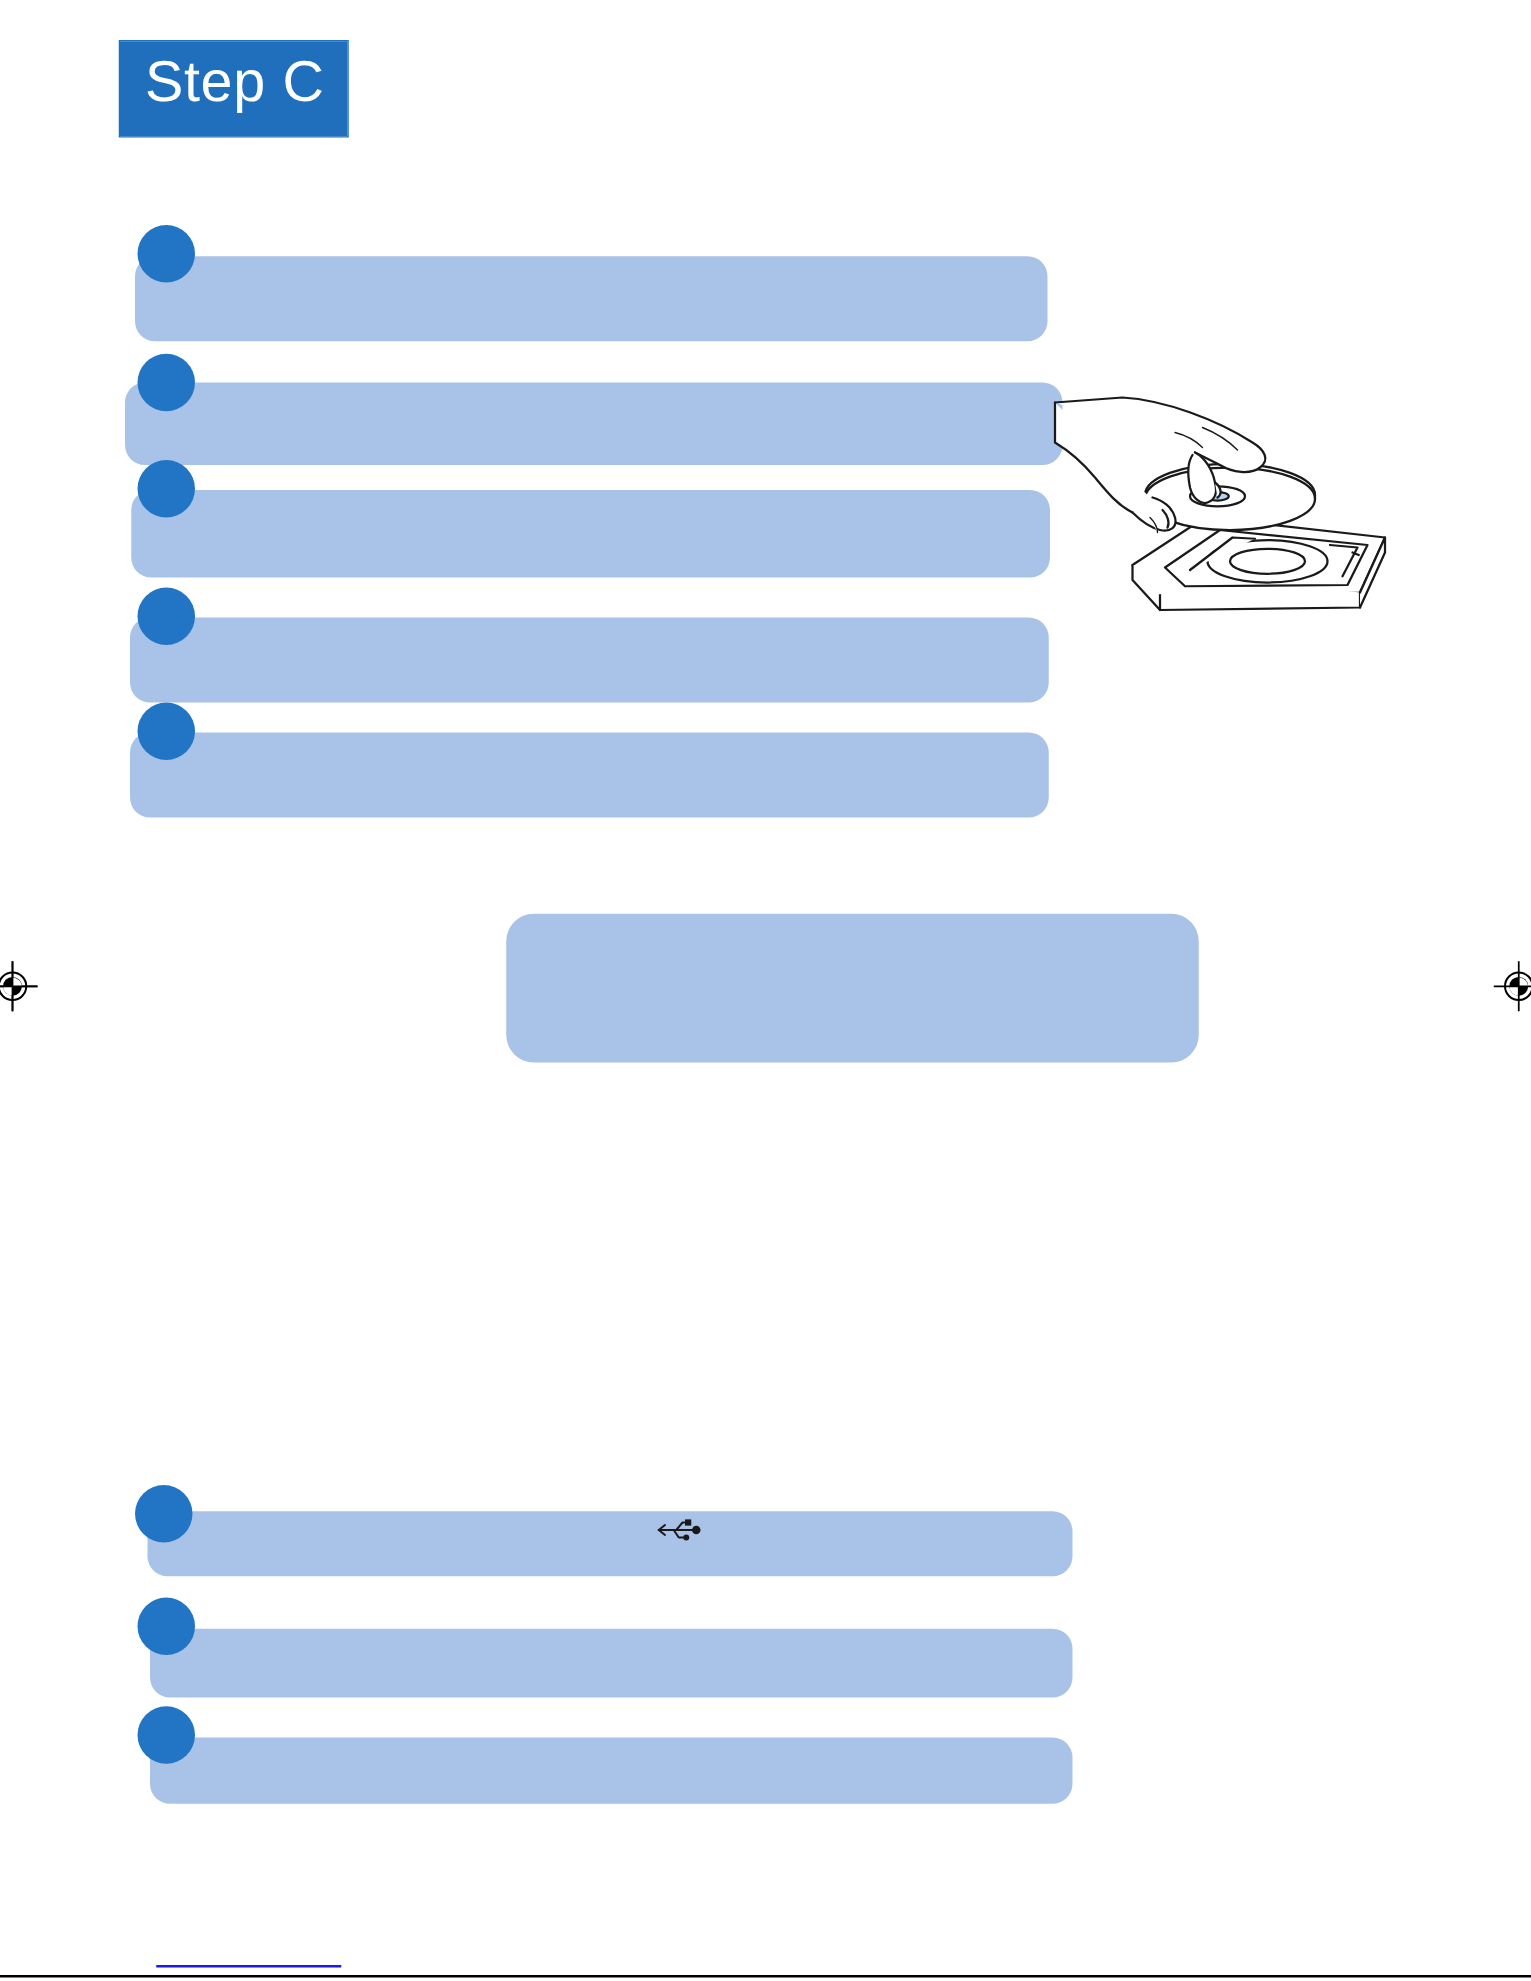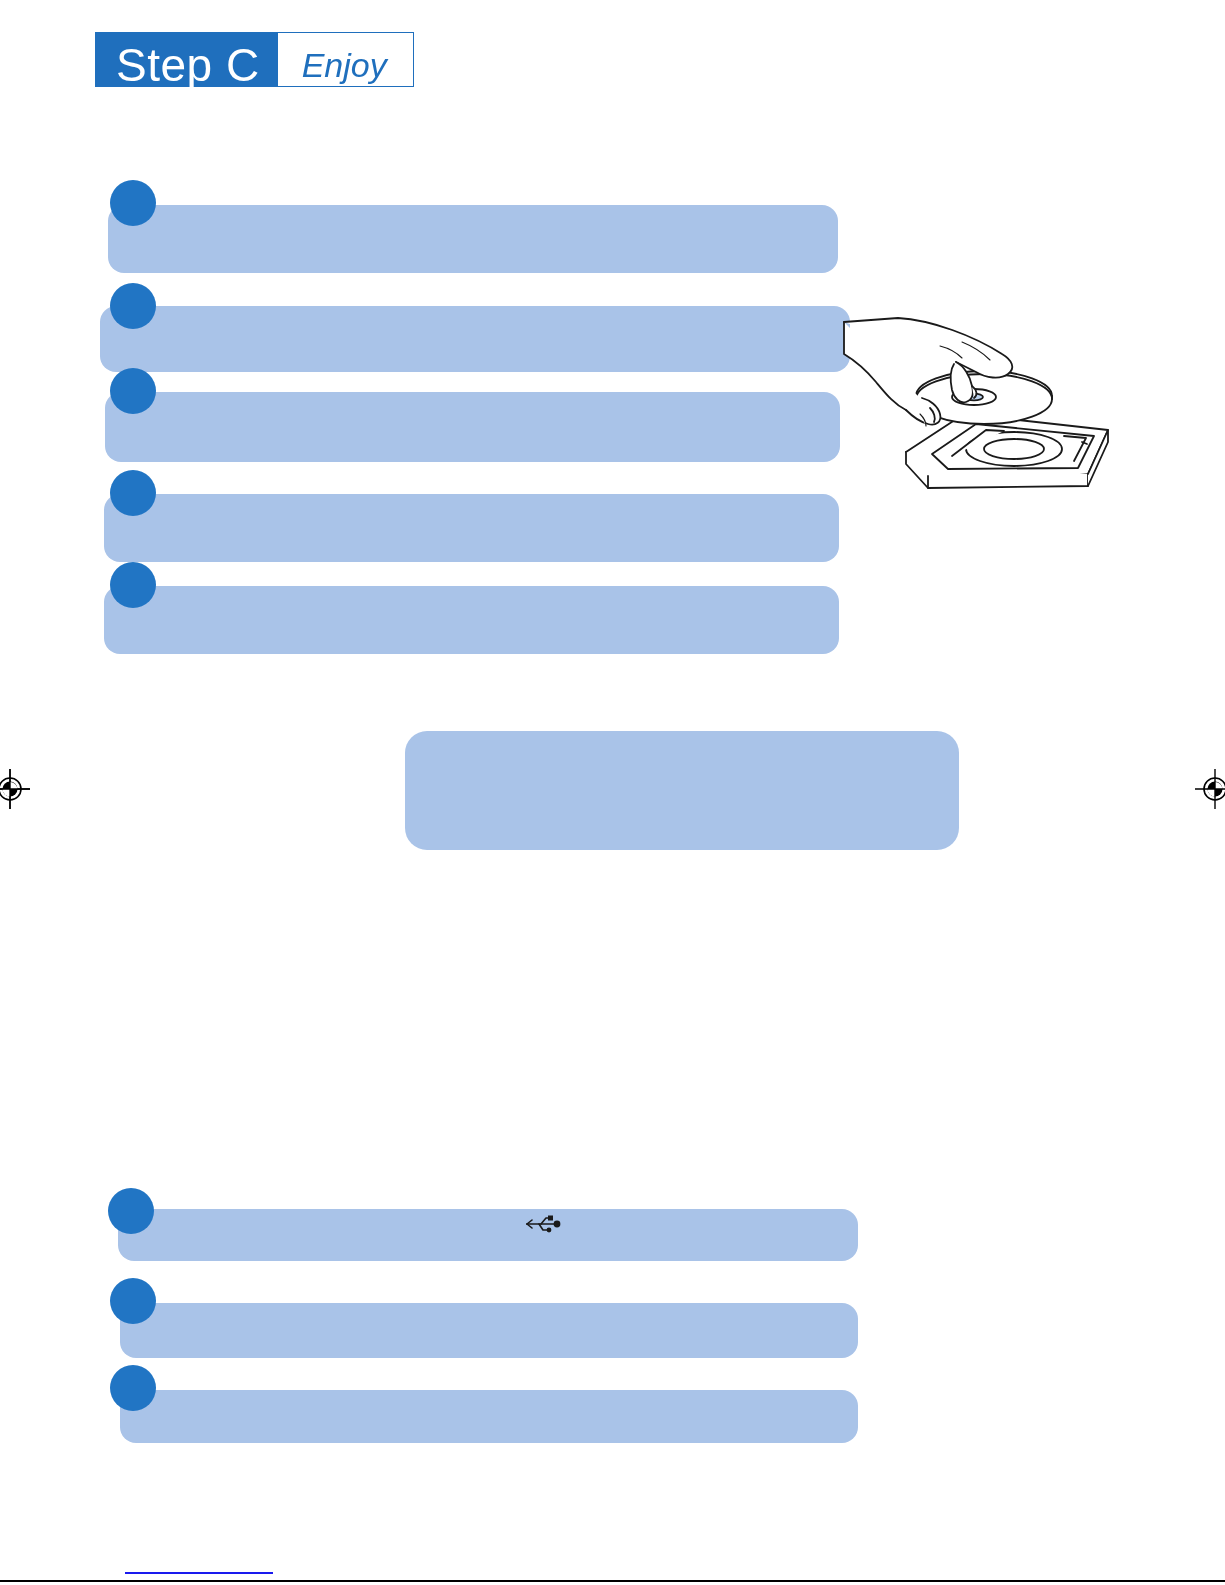--- a/index.html
+++ b/index.html
@@ -16,21 +16,21 @@
     height: 1585px;
     background: #ffffff;
     overflow: hidden;
   }
 
   
   .step-header {
     position: absolute;
     left: 95px;
     top: 32px;
-    height: 55px;
+    height: 78px;
     display: flex;
     align-items: stretch;
     border: 1px solid #1f6fbd;
     box-sizing: border-box;
   }
   .step-header .step-label {
     background: #1f6fbd;
     color: #ffffff;
     font-size: 46px;
     line-height: 64px;
@@ -112,21 +112,20 @@
     background: #1a1aee;
   }
 </style>
 </head>
 <body>
 
 <div id="page">
 
   <div class="step-header">
     <div class="step-label">Step C</div>
-    <div class="step-title">Enjoy</div>
   </div>
 
   <div class="bar" style="left:108px; top:205px; width:730px; height:68px;">
     <span></span>
   </div>
   <div class="bullet" style="left:110px; top:180px;"></div>
 
   <div class="bar" style="left:100px; top:306px; width:750px; height:66px;">
     <span></span>
   </div>

